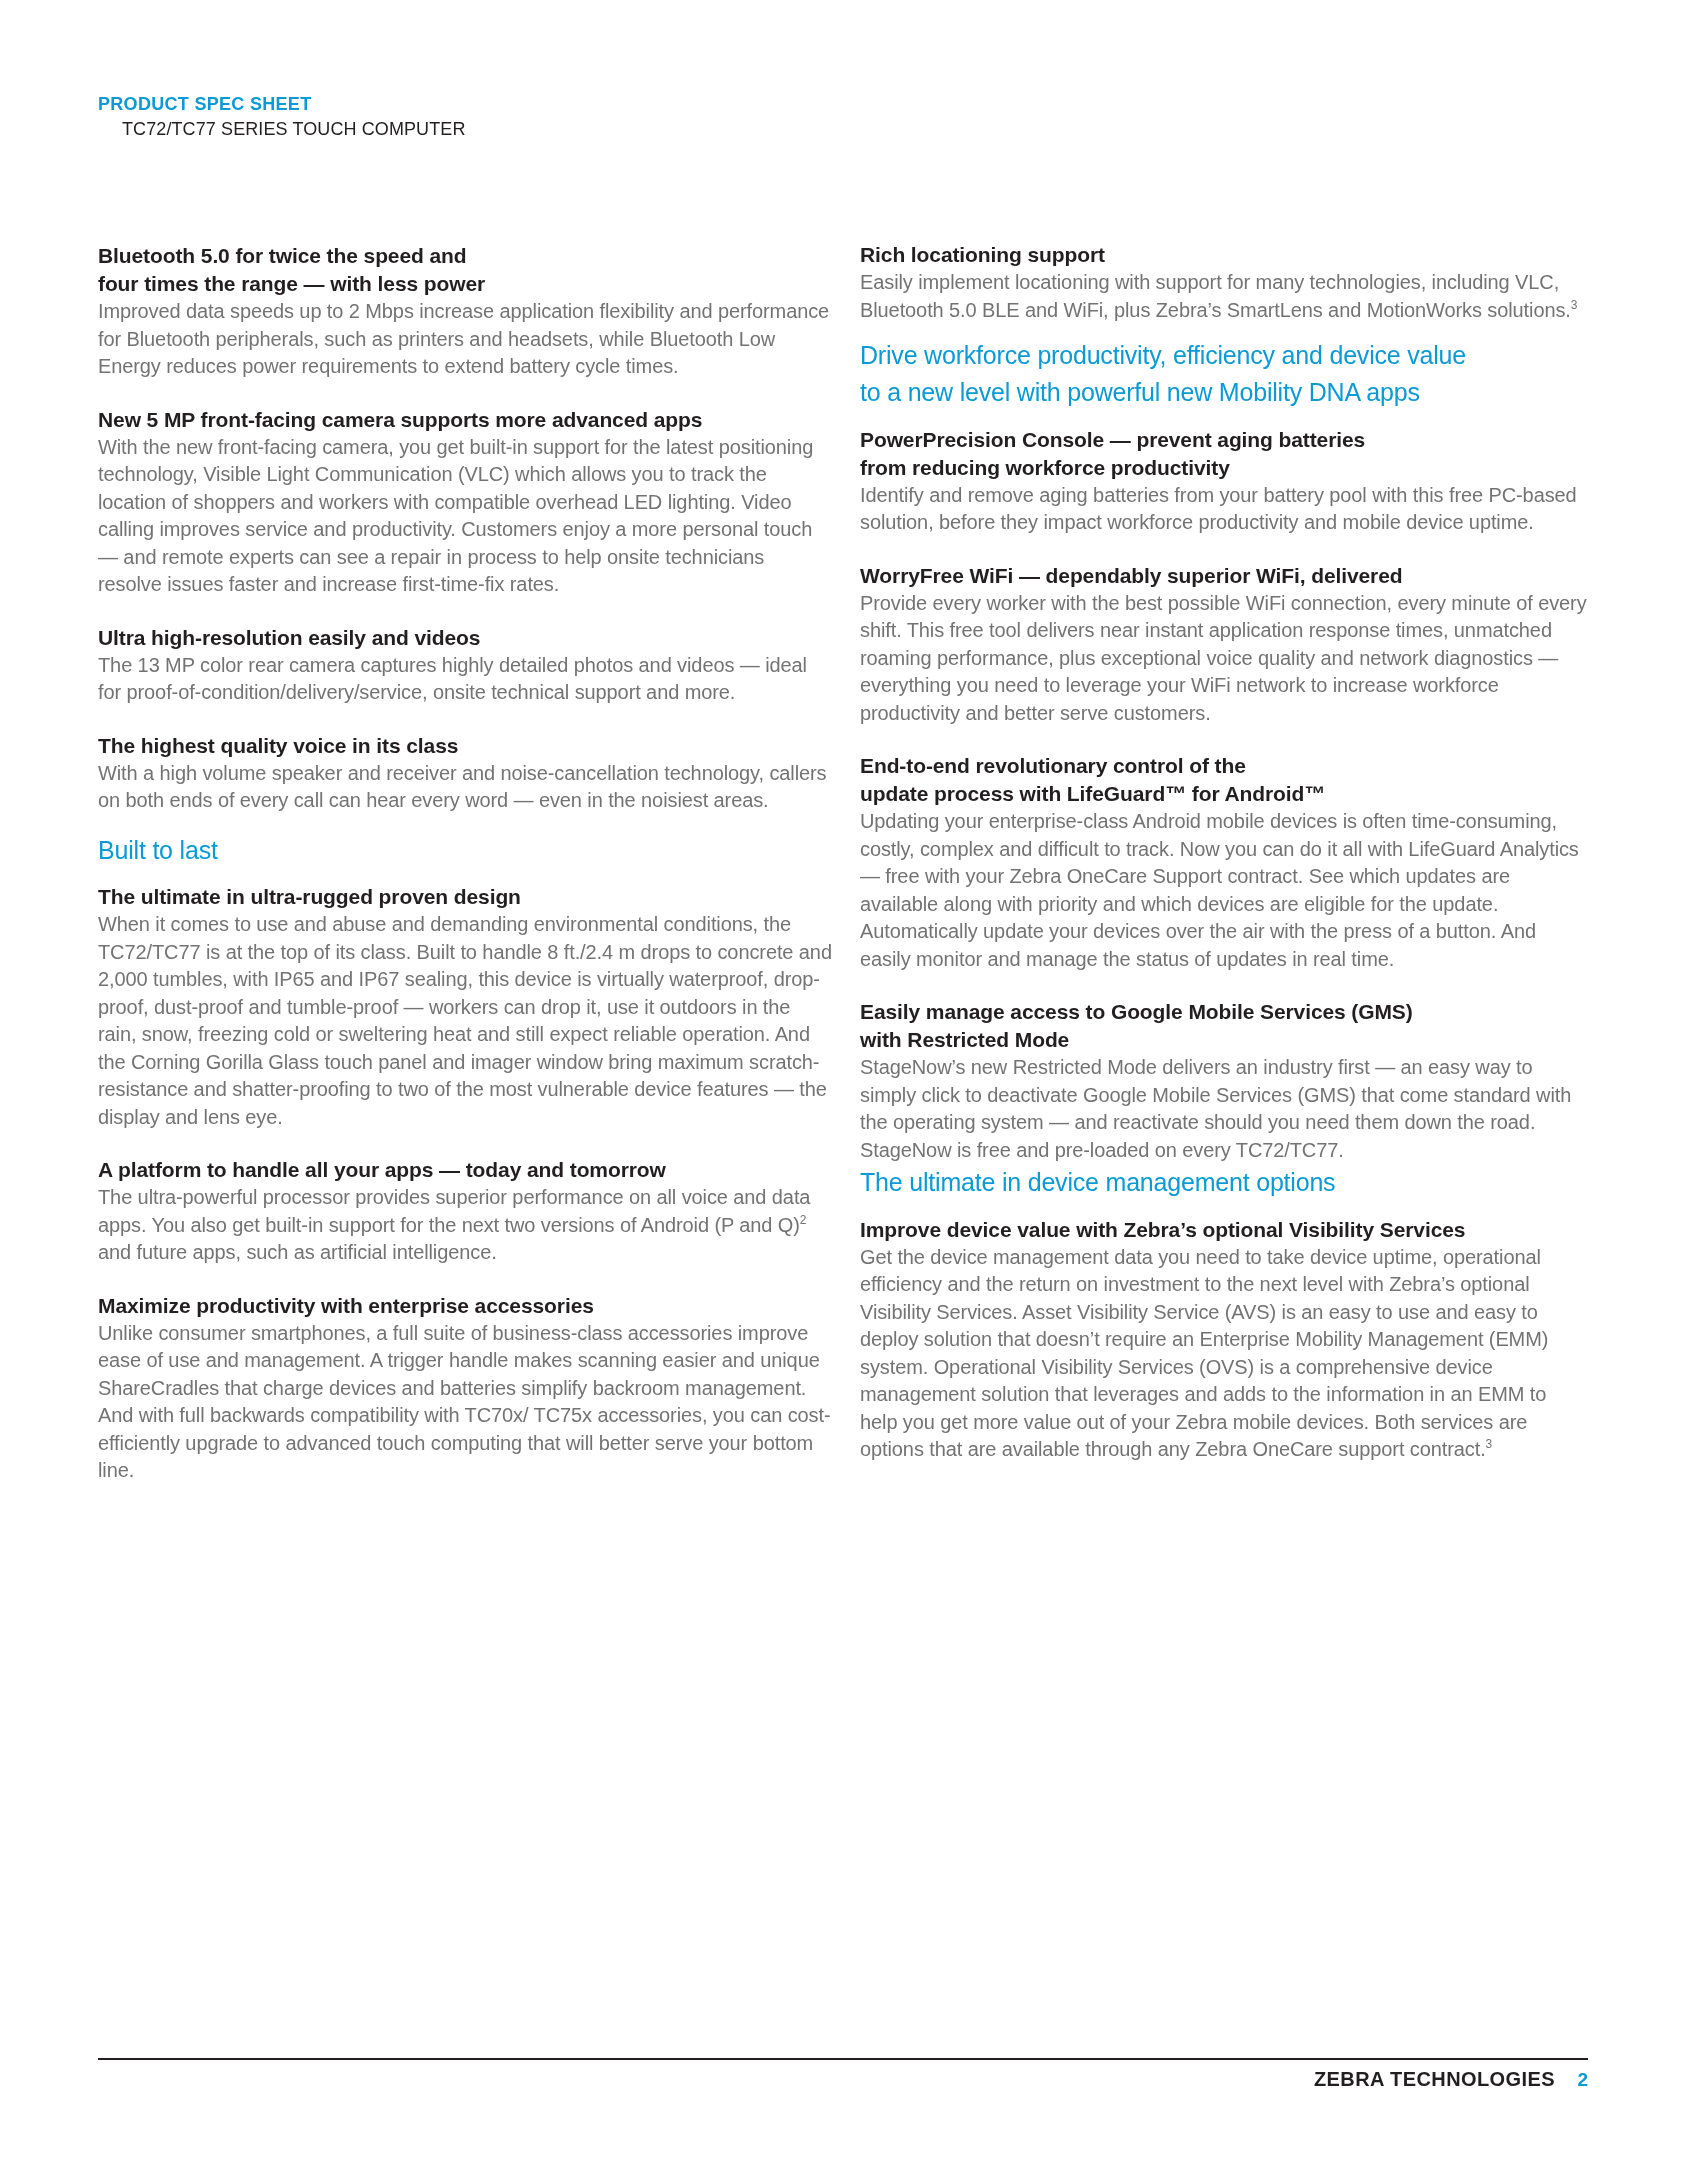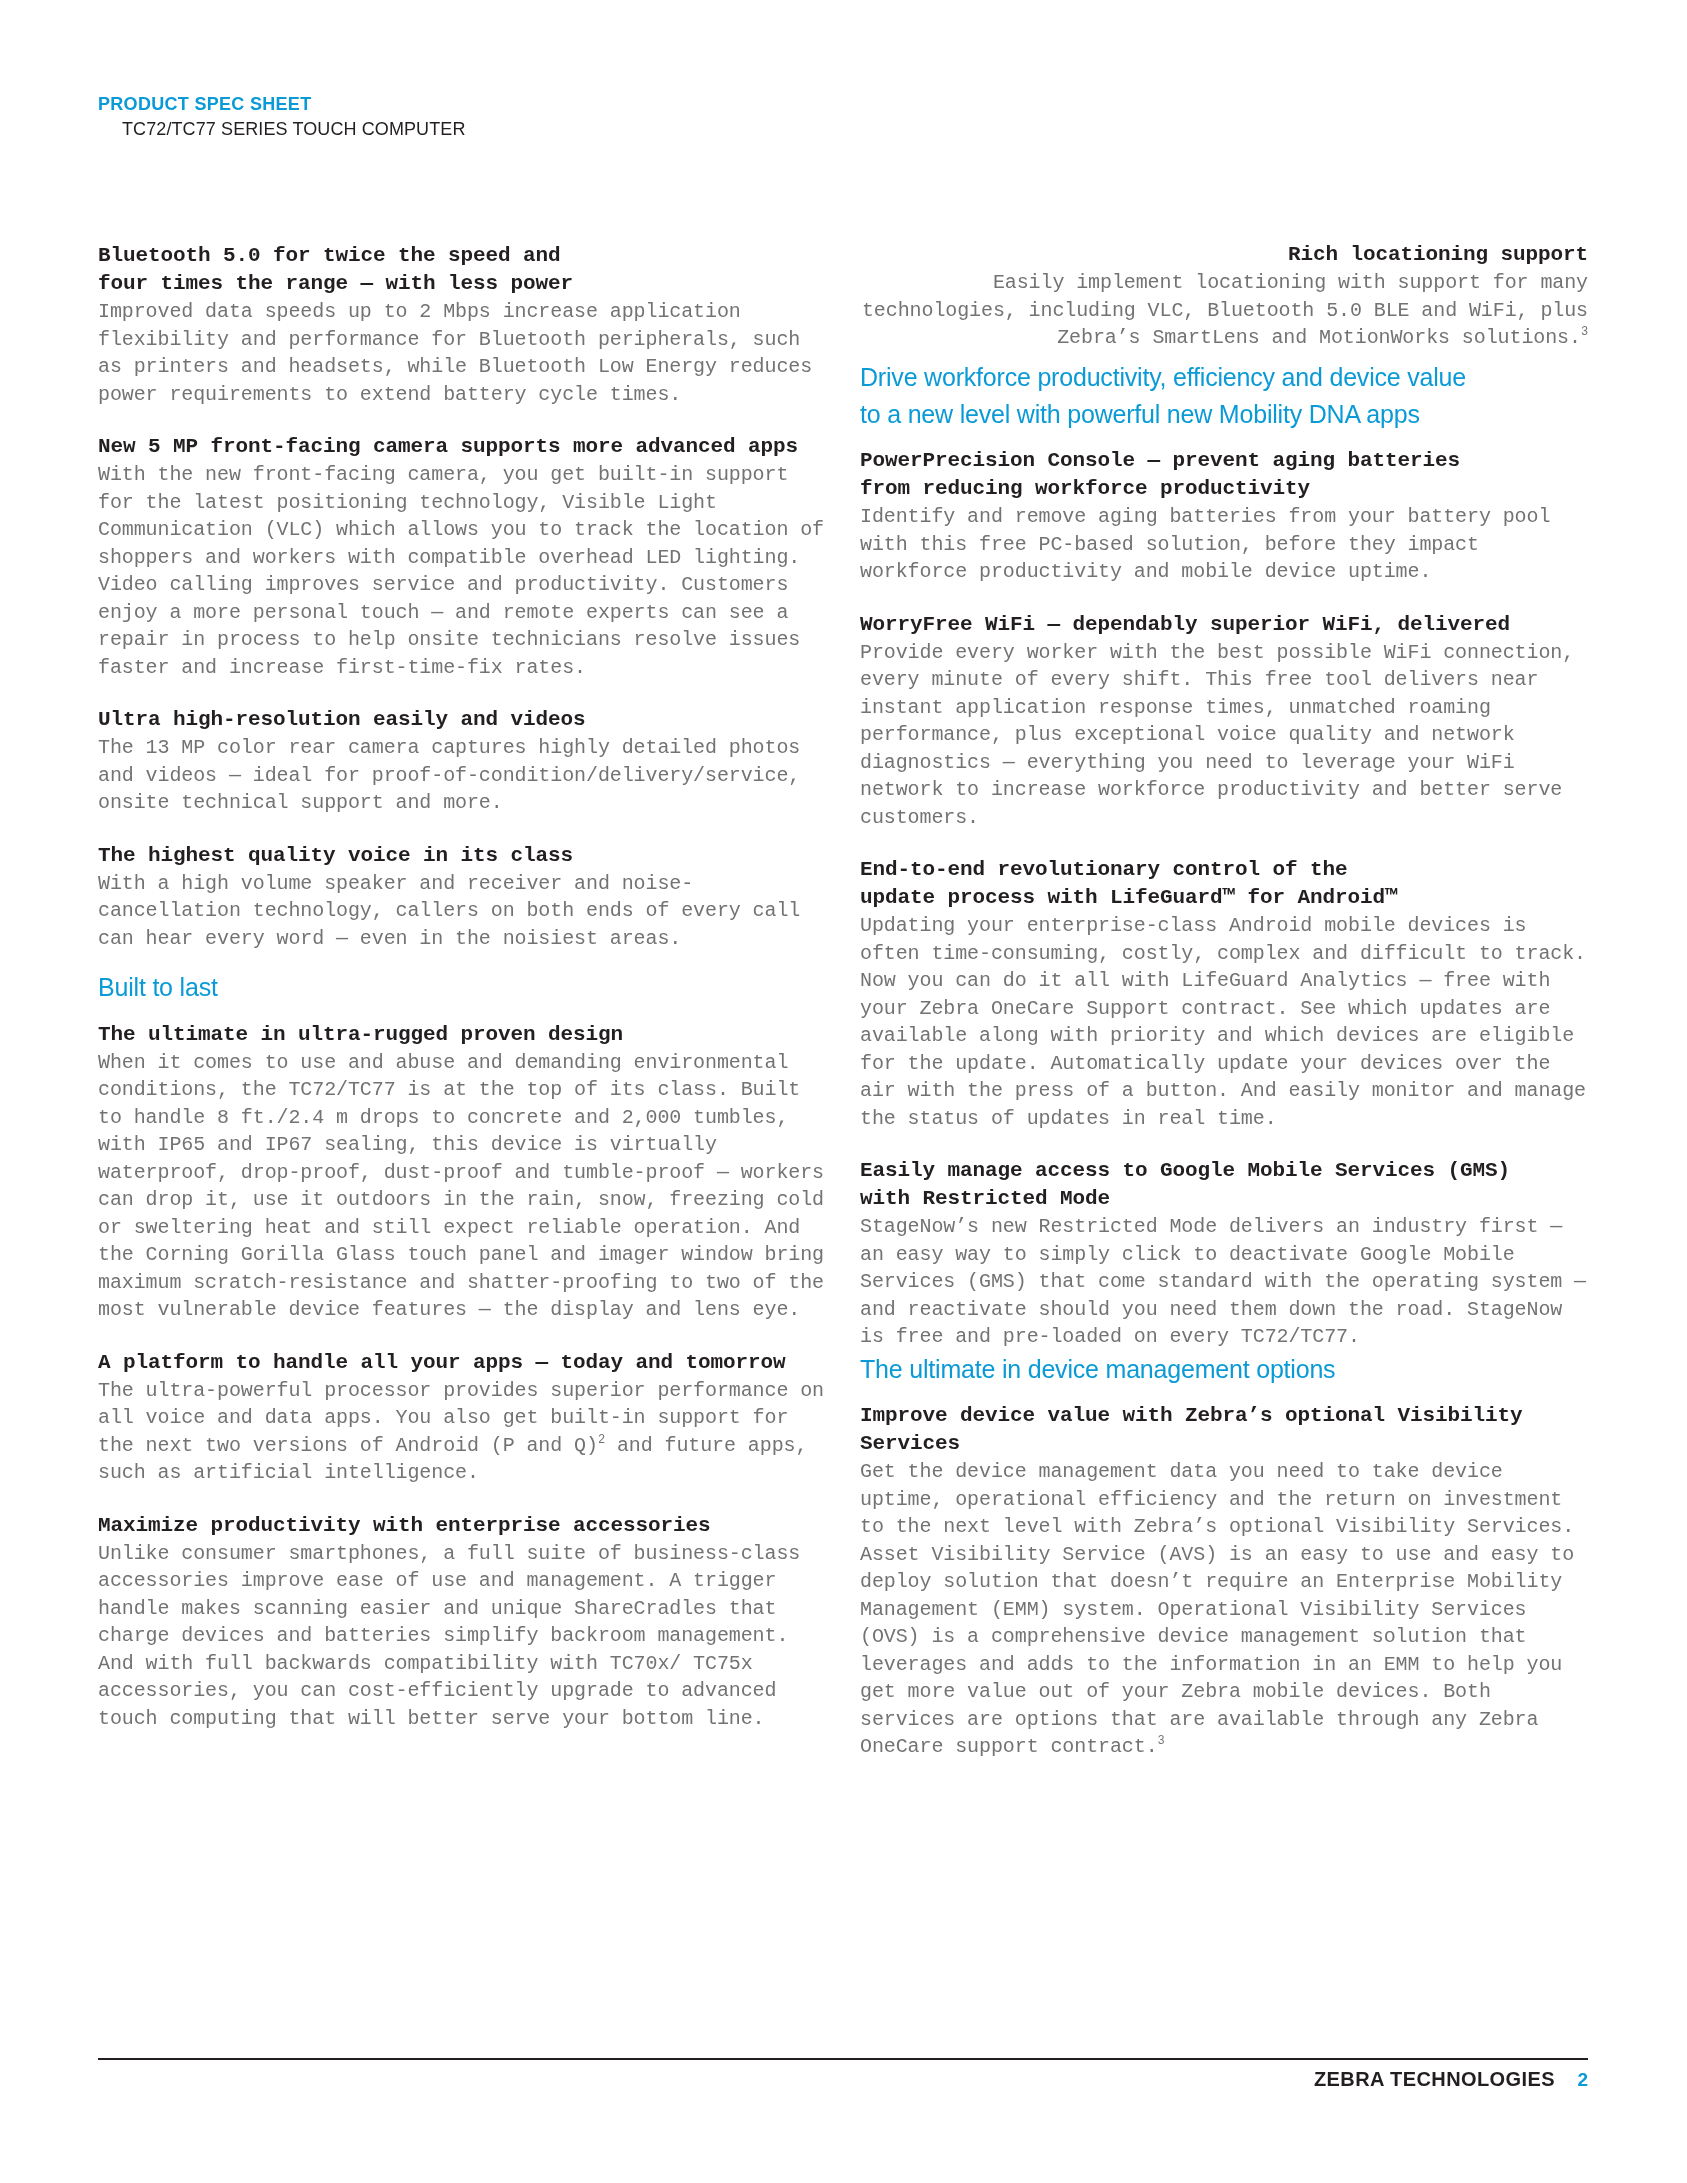--- a/index.html
+++ b/index.html
@@ -37,21 +37,20 @@
     .column {
       position: absolute;
       top: 242px;
       width: 734px;
     }
     .col-left { left: 98px; }
     .col-right { left: 860px; top: 241px; width: 728px; }
 
     .feature {
       margin: 0 0 25px 0;
-      font-family: Liberation Mono, monospace;
     }
     .feature-title {
       font-size: 21px;
       font-weight: bold;
       line-height: 28px;
       color: #231f20;
       margin: 0;
       white-space: pre-line;
       letter-spacing: -0.1px;
     }
@@ -148,21 +147,21 @@
   </div>
 
   <div class="feature">
     <h3 class="feature-title">Maximize productivity with enterprise accessories</h3>
     <p class="feature-body">Unlike consumer smartphones, a full suite of business-class accessories improve ease of use and management. A trigger handle makes scanning easier and unique ShareCradles that charge devices and batteries simplify backroom management. And with full backwards compatibility with TC70x/ TC75x accessories, you can cost-efficiently upgrade to advanced touch computing that will better serve your bottom line.</p>
   </div>
 </div>
 
 <div class="column col-right">
 
-  <div class="feature" style="margin-bottom:7px;text-align:right;">
+  <div class="feature" style="margin-bottom:13px;">
     <h3 class="feature-title">Rich locationing support</h3>
     <p class="feature-body"><span>Easily implement locationing with support for many technologies, including VLC, Bluetooth 5.0 BLE and WiFi, plus Zebra’s SmartLens and MotionWorks solutions.</span><sup>3</sup></p>
   </div>
 
   <h2 class="section-heading">Drive workforce productivity, efficiency and device value
 to a new level with powerful new Mobility DNA apps</h2>
 
   <div class="feature">
     <h3 class="feature-title">PowerPrecision Console — prevent aging batteries
 from reducing workforce productivity</h3>

